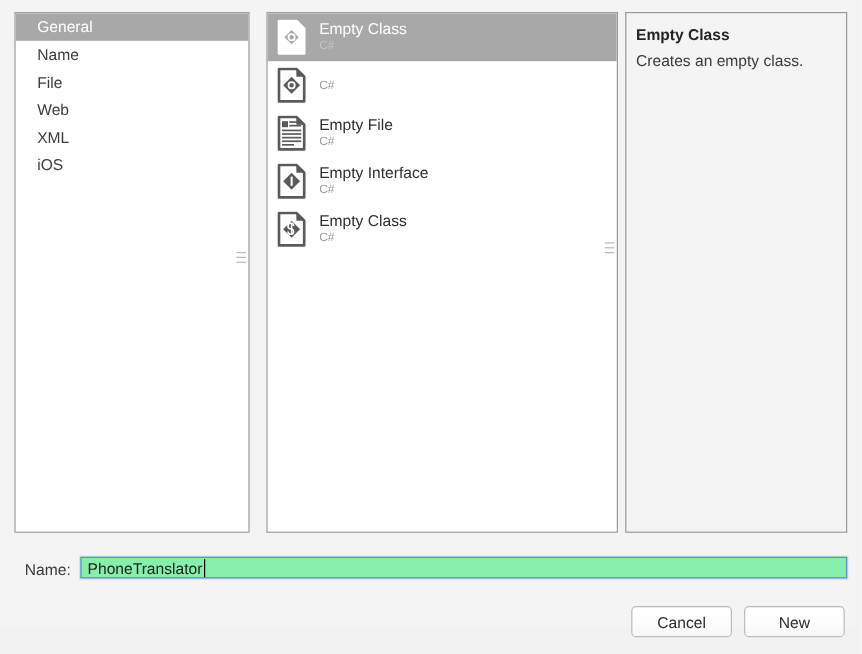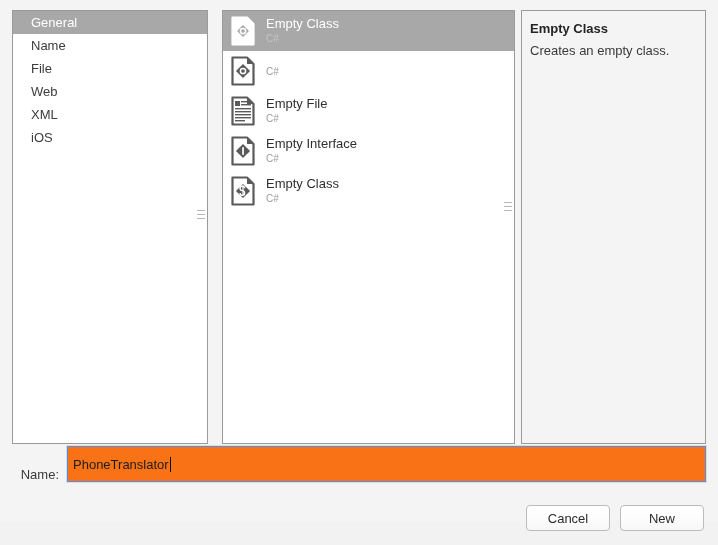--- a/index.html
+++ b/index.html
@@ -184,24 +184,24 @@
   }
   .name-label {
     font-size: 13px;
     color: #3a3a3a;
     width: 47px;
     text-align: right;
     margin-right: 8px;
   }
   .name-field {
     flex: 1 1 auto;
-    height: 36px;
+    height: 18px;
     border: 1px solid #5b8dd9;
     box-shadow: 0 0 0 1px rgba(90,140,215,0.22);
-    background: #f97316;
+    background: #86efac;
     box-sizing: border-box;
     display: flex;
     align-items: center;
     padding: 0 5px;
     position: relative;
   }
   .name-value {
     font-size: 13px;
     color: #1d1d1d;
   }

